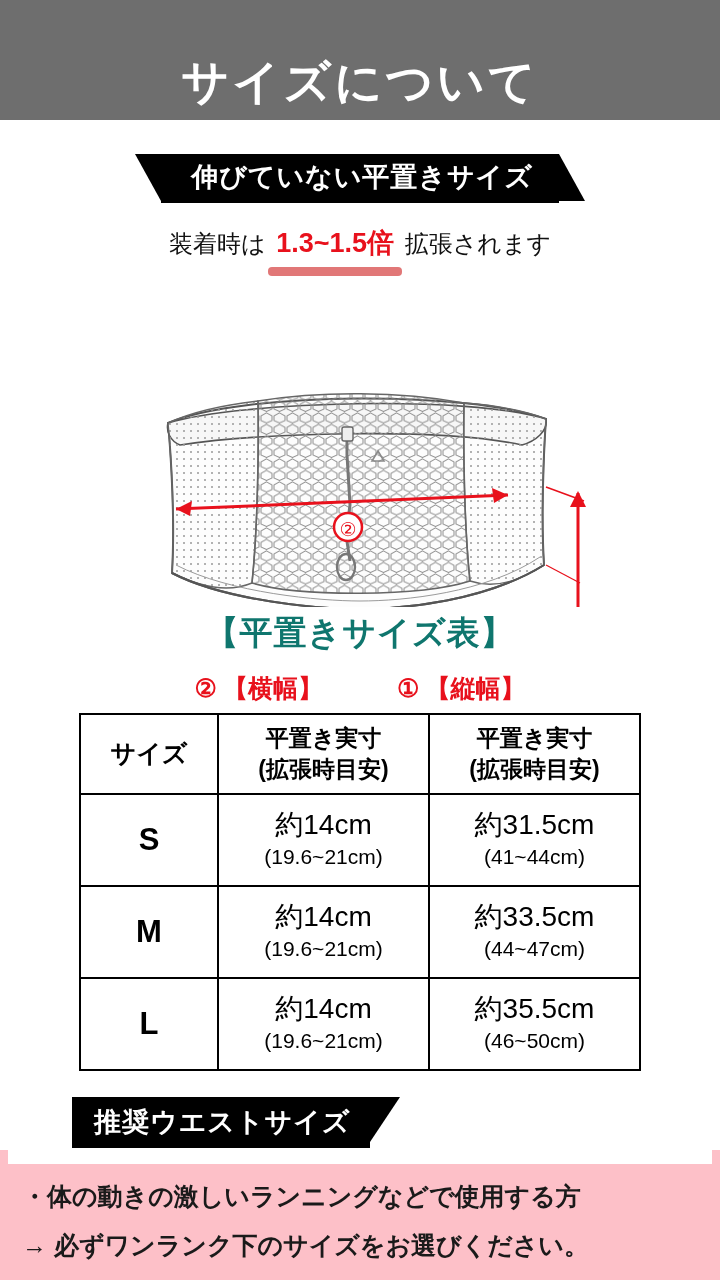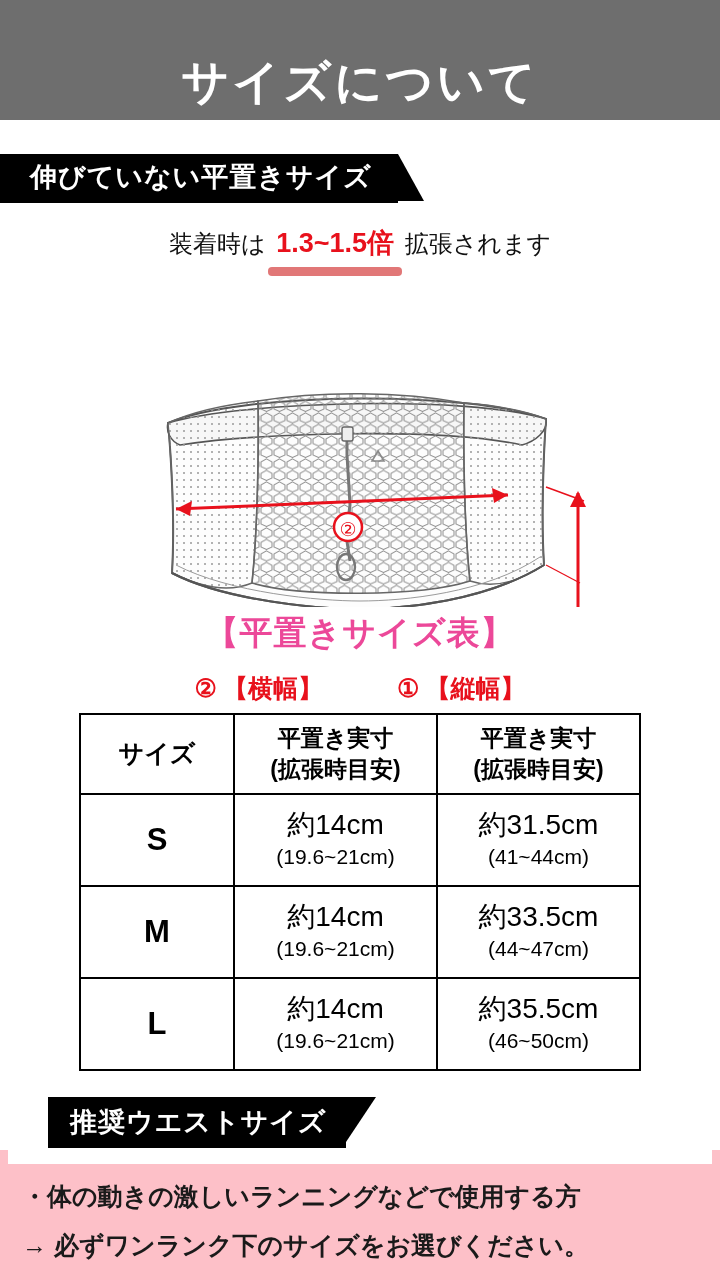--- a/index.html
+++ b/index.html
@@ -27,21 +27,21 @@
     font-size: 47px;
     font-weight: bold;
     letter-spacing: 3px;
     margin-top: 45px;
   }
 
   
   .ribbon-wrap {
     margin-top: 34px;
     display: flex;
-    justify-content: flex-start;
+    justify-content: center;
   }
   .ribbon {
     position: relative;
     background: #000000;
     color: #ffffff;
     font-size: 27px;
     font-weight: bold;
     letter-spacing: 1px;
     padding: 9px 26px 10px 30px;
     display: inline-block;
@@ -103,21 +103,21 @@
     height: 330px;
     margin-top: 16px;
   }
   .illus svg { display: block; }
 
   
   .table-heading {
     text-align: center;
     font-size: 33px;
     font-weight: bold;
-    color: #ec4899;
+    color: #0f766e;
     letter-spacing: 1px;
     margin-top: 4px;
     font-family: Liberation Mono, monospace;
   }
   .col-legend {
     display: flex;
     justify-content: center;
     gap: 74px;
     margin-top: 16px;
     font-size: 25px;
@@ -144,42 +144,42 @@
   }
   .th-main {
     font-size: 23px;
     font-weight: bold;
     line-height: 1.35;
     height: 80px;
   }
   .th-size {
     font-size: 25px;
     font-weight: bold;
-    width: 154px;
+    width: 138px;
   }
   .cell-size {
     font-size: 31px;
     font-weight: bold;
     height: 92px;
   }
   .val-main {
     font-size: 28px;
     font-weight: normal;
     line-height: 1.15;
   }
   .val-sub {
     font-size: 21px;
     line-height: 1.3;
     margin-top: 2px;
   }
 
   
   .bottom-ribbon-wrap {
     margin-top: 26px;
-    padding-left: 48px;
+    padding-left: 72px;
   }
   .bottom-ribbon {
     position: relative;
     display: inline-block;
     background: #000;
     color: #fff;
     font-size: 27px;
     font-weight: bold;
     letter-spacing: 1px;
     padding: 7px 20px 8px 22px;

